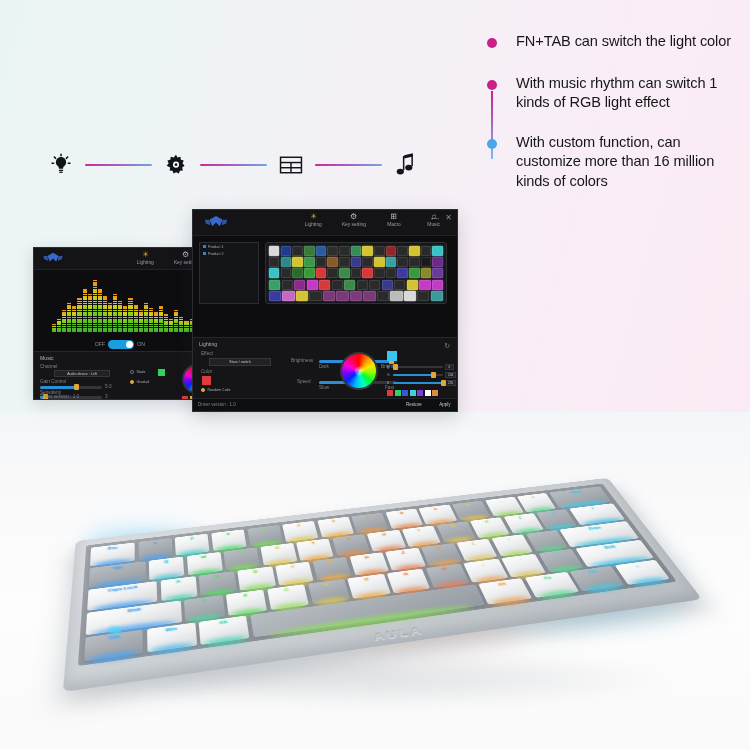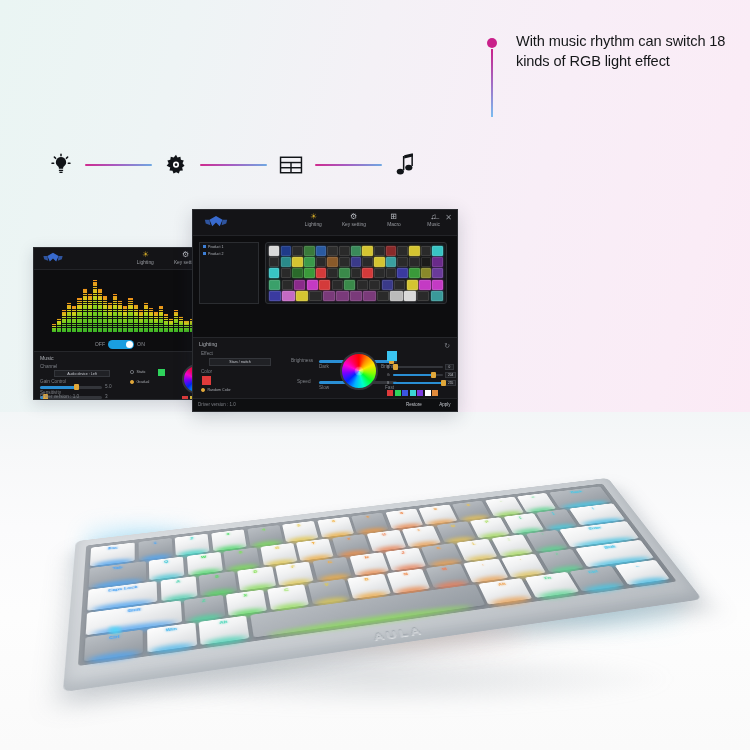--- a/index.html
+++ b/index.html
@@ -568,28 +568,36 @@
         <path d="M15.4 1.0h1.5v12.1h-1.5z"></path>
         <ellipse cx="4.3" cy="18.6" rx="3.6" ry="2.9"></ellipse>
         <ellipse cx="12.8" cy="14.6" rx="3.6" ry="2.9"></ellipse>
       </svg>
     </div>
   </div>
 
   <div class="bullets">
 
 
+    <div class="bullet" style="margin-bottom:22px;">
+      <span class="dot pink"></span>
+      <span class="btext">FN+TAB can switch the light color</span>
+    </div>
 
 
     <div class="bullet" style="margin-bottom:20px;">
       <span class="dot pink"></span>
       <span class="connector rev" style="height:68px;"></span>
-      <span class="btext">With music rhythm can switch 18 kinds of RGB light effect</span>
-    </div>
-
+      <span class="btext">With music rhythm can switch 1 kinds of RGB light effect</span>
+    </div>
+
+    <div class="bullet">
+      <span class="dot blue"></span>
+      <span class="btext">With custom function, can customize more than 16 million kinds of colors</span>
+    </div>
   </div>
 
   <div class="app-window win-music">
     <div class="win-titlebar">
       <div class="win-logo">
         <svg width="24" height="12" viewBox="0 0 30 15" fill="#3a6fd8">
           <path d="M15 1 L22 5 L19 12 L15 8 L11 12 L8 5 Z" opacity="0.95"></path>
           <path d="M3 5 L8 5 L9 11 L4 9 Z" opacity="0.7"></path>
           <path d="M27 5 L22 5 L21 11 L26 9 Z" opacity="0.7"></path>
         </svg>

